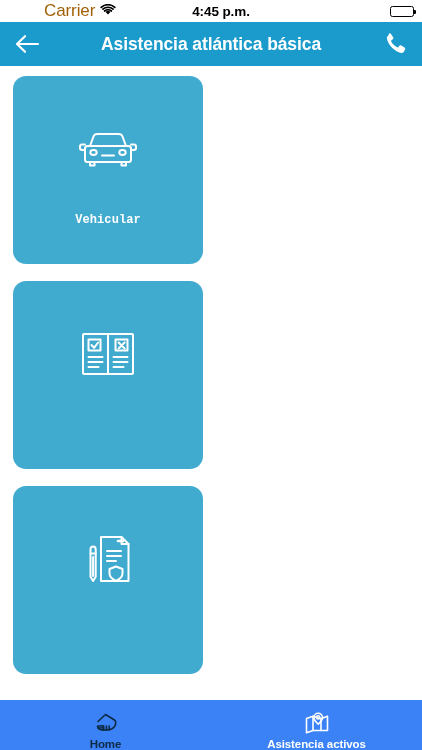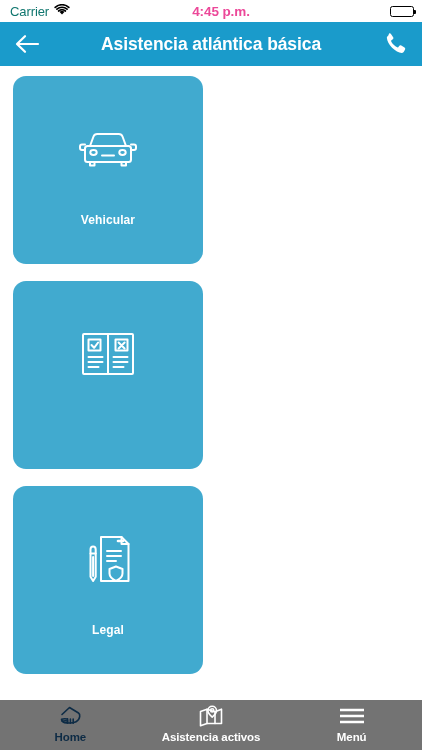--- a/index.html
+++ b/index.html
@@ -33,33 +33,34 @@
     align-items: center;
   }
   .status-left {
     position: absolute;
     left: 10px;
     display: flex;
     align-items: center;
     gap: 5px;
   }
   .carrier-text {
-    font-size: 13px;
-    color: #0f766e;
+    font-size: 17px;
+    color: #a16207;
     font-weight: 400;
     letter-spacing: -0.1px;
+    margin-left: 34px;
   }
   .wifi-icon { display: block; }
   .status-time {
     position: absolute;
     left: 0; right: 0;
     text-align: center;
     font-size: 13.5px;
     font-weight: 700;
-    color: #ec4899;
+    color: #000000;
     letter-spacing: -0.1px;
     padding-left: 20px;
   }
   .status-right {
     position: absolute;
     right: 8px;
     display: flex;
     align-items: center;
   }
   .battery {
@@ -131,20 +132,21 @@
     cursor: pointer;
   }
 
   
   .content {
     flex: 1 1 auto;
     background: #ffffff;
     padding: 10px 13px 0 13px;
     box-sizing: border-box;
     overflow: hidden;
+    font-family: Liberation Mono, monospace;
   }
   .grid {
     display: flex;
     flex-wrap: wrap;
     gap: 17px 17px;
   }
   .card {
     width: 190px;
     height: 188px;
     background: #41aacf;
@@ -175,23 +177,23 @@
     color: #ffffff;
     font-size: 12px;
     font-weight: 700;
     letter-spacing: 0.1px;
   }
 
   
   .tabbar {
     flex: 0 0 50px;
     height: 50px;
-    background: #737373;
-    display: flex;
-    align-items: flex-start;
+    background: #3b82f6;
+    display: flex;
+    align-items: flex-end;
     margin-top: 8px;
   }
   .tab {
     flex: 1 1 0;
     display: flex;
     flex-direction: column;
     align-items: center;
     justify-content: center;
     gap: 3px;
     cursor: pointer;
@@ -299,21 +301,20 @@
               <path d="M40.5 5v7h7"></path>
               <path d="M37 9h5" stroke-width="2.6"></path>
               <path d="M26 19h14M26 24h14M26 29h9"></path>
               <path d="M35 34.5l6.5 2.5v4.5c0 3.2-2.6 5.6-6.5 7.3-3.9-1.7-6.5-4.1-6.5-7.3V37z"></path>
               <path d="M9.5 17.5c0-1.6 1.2-2.9 2.6-2.9s2.6 1.3 2.6 2.9v27.2l-2.6 4.3-2.6-4.3z"></path>
               <path d="M9.5 21.5h5.2"></path>
               <path d="M12.1 25v19"></path>
             </g>
           </svg>
         </div>
-        <div class="card-label">Legal</div>
       </div>
 
     </div>
   </div>
 
   <div class="tabbar">
 
     <div class="tab active">
       <div class="tab-icon">
         <svg width="26" height="22" viewBox="0 0 26 22">
@@ -336,25 +337,15 @@
             <path d="M9 4.2l8 2.6v11.7L9 18.5"></path>
             <path d="M17 6.8l6.5-2.6v14.3L17 18.5"></path>
             <path d="M14.2 1.2c2.4 0 4.3 1.9 4.3 4.3 0 3-4.3 6.6-4.3 6.6S9.9 8.5 9.9 5.5c0-2.4 1.9-4.3 4.3-4.3z"></path>
             <circle cx="14.2" cy="5.4" r="1.6"></circle>
           </g>
         </svg>
       </div>
       <div class="tab-label">Asistencia activos</div>
     </div>
 
-    <div class="tab">
-      <div class="tab-icon">
-        <svg width="28" height="20" viewBox="0 0 28 20">
-          <g stroke="#ffffff" stroke-width="2.6" stroke-linecap="butt">
-            <path d="M2 4h24M2 10h24M2 16h24"></path>
-          </g>
-        </svg>
-      </div>
-      <div class="tab-label">Menú</div>
-    </div>
 
   </div>
 </div>
 
 </body></html>

